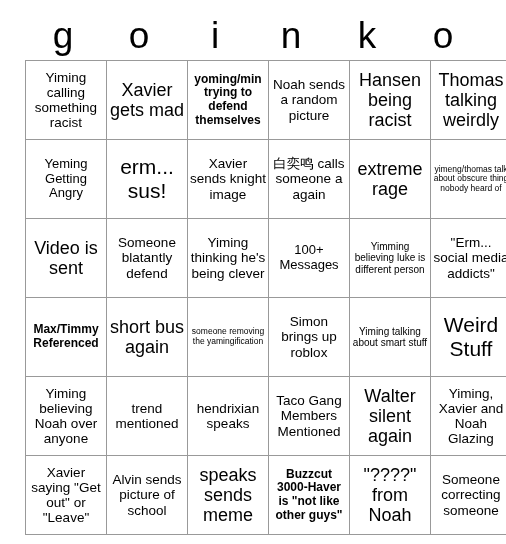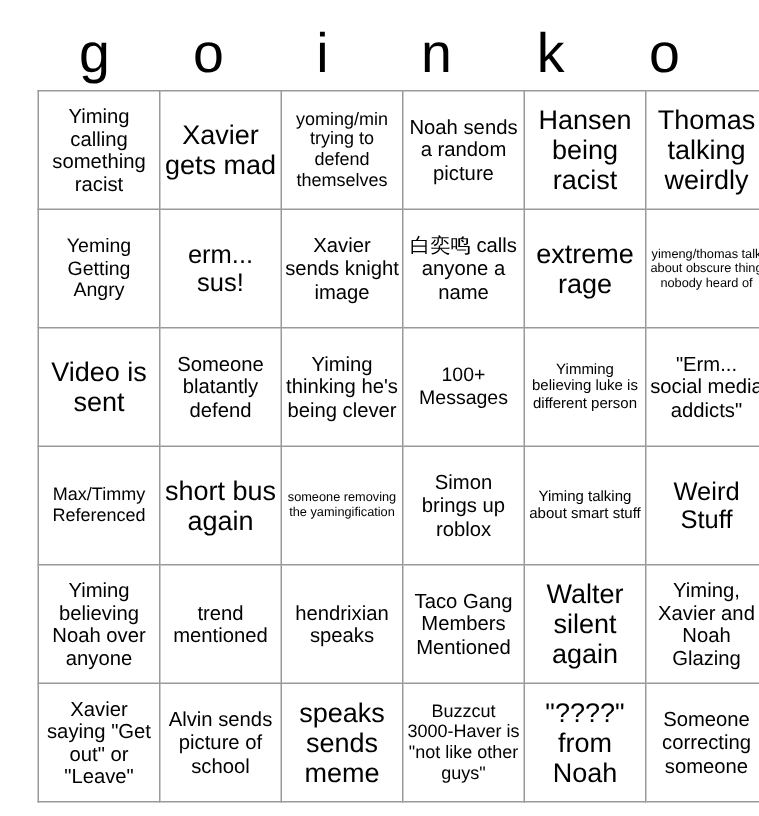--- a/index.html
+++ b/index.html
@@ -60,25 +60,25 @@
     text-align: center;
     vertical-align: middle;
     color: #000000;
     background: #ffffff;
     overflow: hidden;
     word-wrap: break-word;
     line-height: 1.13;
   }
 
   
-  .t-xxl { font-size: 17px; line-height: 1.12; }
+  .t-xxl { font-size: 21px; line-height: 1.12; }
   .t-xl  { font-size: 18px; line-height: 1.12; }
   .t-lg  { font-size: 13px; line-height: 1.14; }
   .t-md  { font-size: 13.5px; line-height: 1.15; }
-  .t-sm  { font-size: 12px; line-height: 1.16; }
+  .t-sm  { font-size: 12px; line-height: 1.16; font-weight: bold; }
   .t-xs  { font-size: 10px; line-height: 1.18; }
   .t-xxs { font-size: 8.5px; line-height: 1.2; }
 </style>
 </head>
 <body>
 
 <div id="board">
 
   <div id="header-row">
     <div class="header-letter">g</div>
@@ -96,21 +96,21 @@
         <td class="t-xl">Xavier gets mad</td>
         <td class="t-sm">yoming/min trying to defend themselves</td>
         <td class="t-md">Noah sends a random picture</td>
         <td class="t-xl">Hansen being racist</td>
         <td class="t-xl">Thomas talking weirdly</td>
       </tr>
       <tr>
         <td class="t-lg">Yeming Getting Angry</td>
         <td class="t-xxl">erm... sus!</td>
         <td class="t-md">Xavier sends knight image</td>
-        <td class="t-md">白奕鸣 calls anyone a name</td>
+        <td class="t-md">白奕鸣 calls someone a again</td>
         <td class="t-xl">extreme rage</td>
         <td class="t-xxs">yimeng/thomas talk about obscure thing nobody heard of</td>
       </tr>
       <tr>
         <td class="t-xl">Video is sent</td>
         <td class="t-md">Someone blatantly defend</td>
         <td class="t-md">Yiming thinking he's being clever</td>
         <td class="t-lg">100+ Messages</td>
         <td class="t-xs">Yimming believing luke is different person</td>
         <td class="t-md">"Erm... social media addicts"</td>

